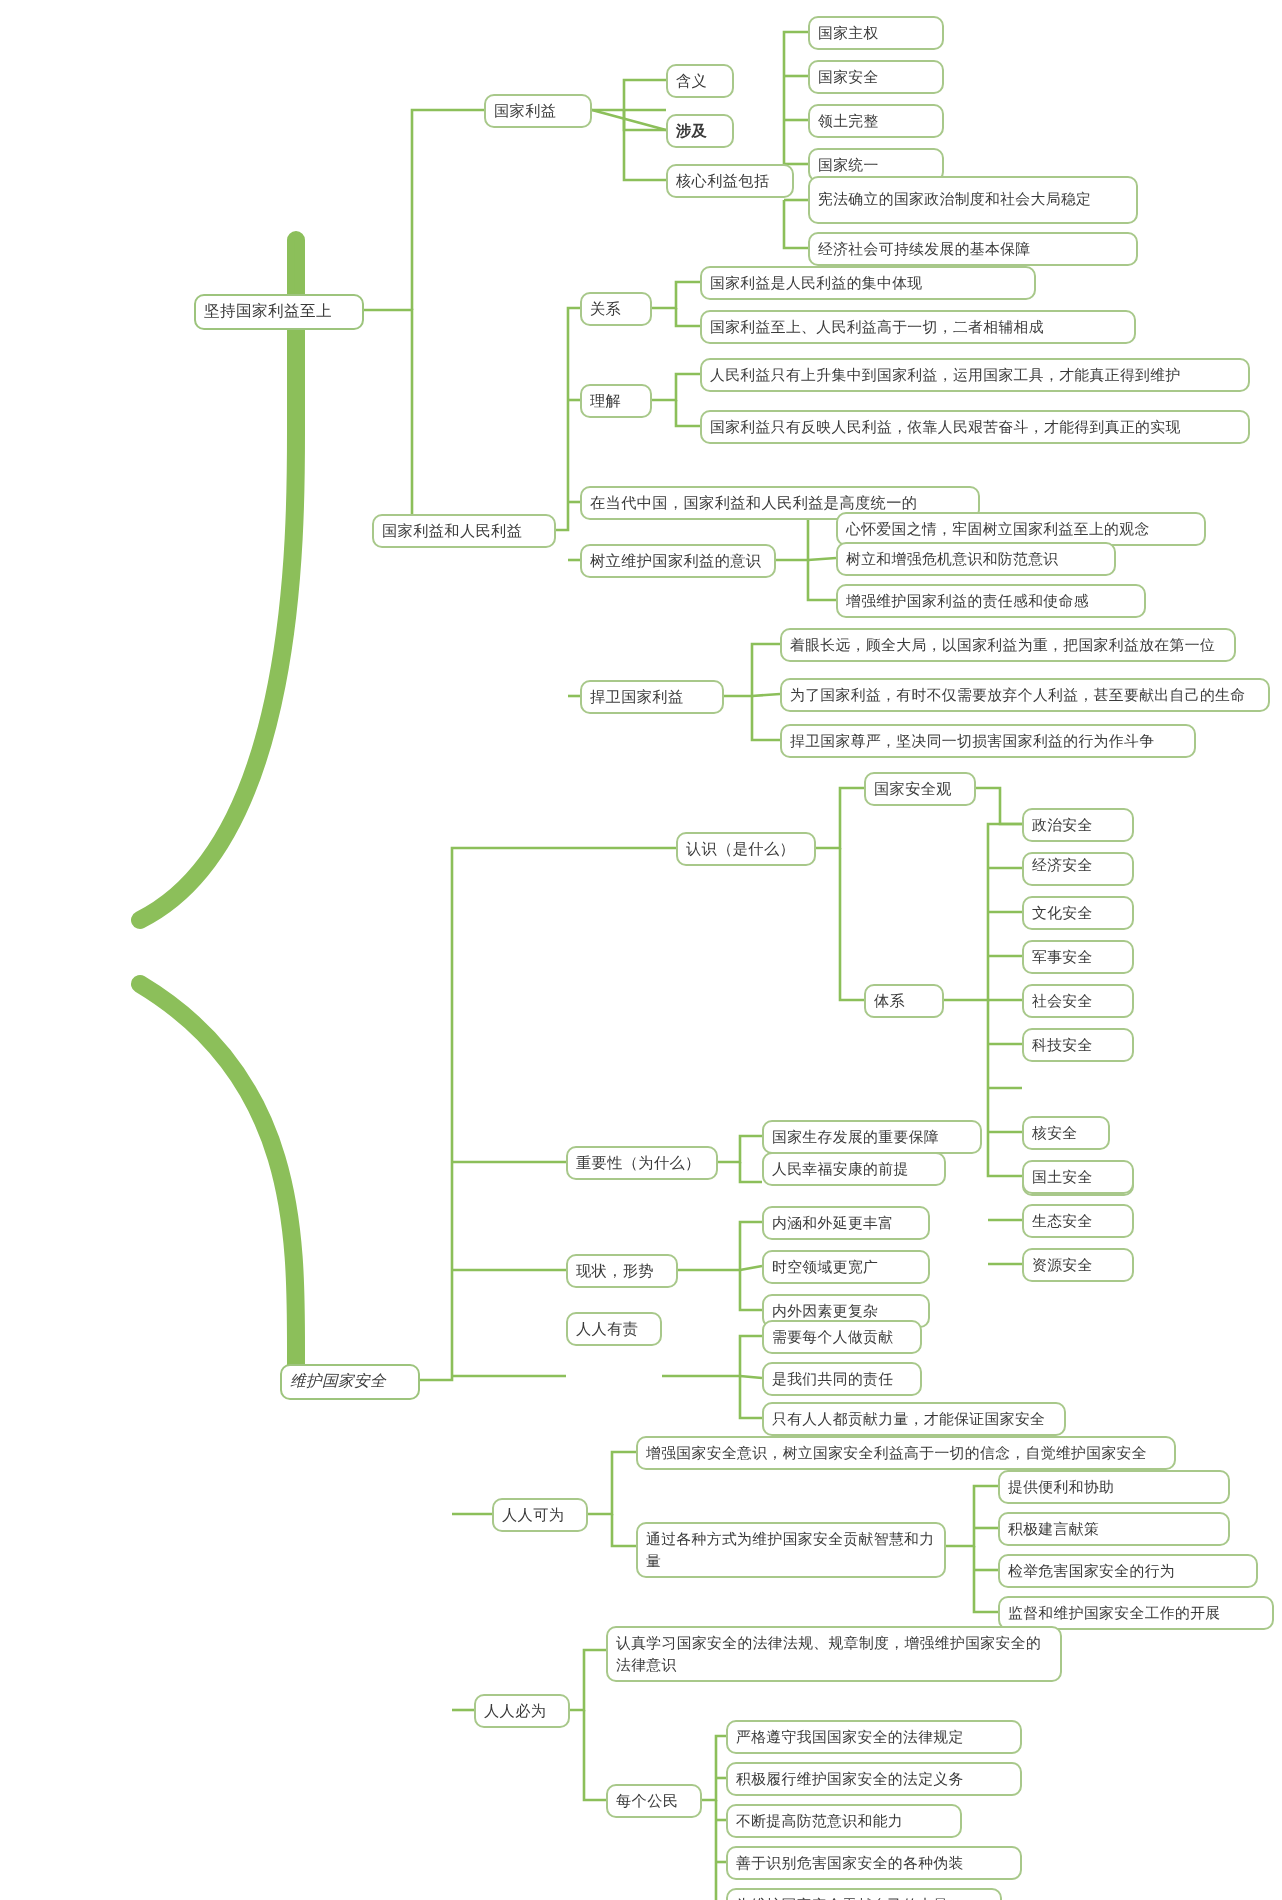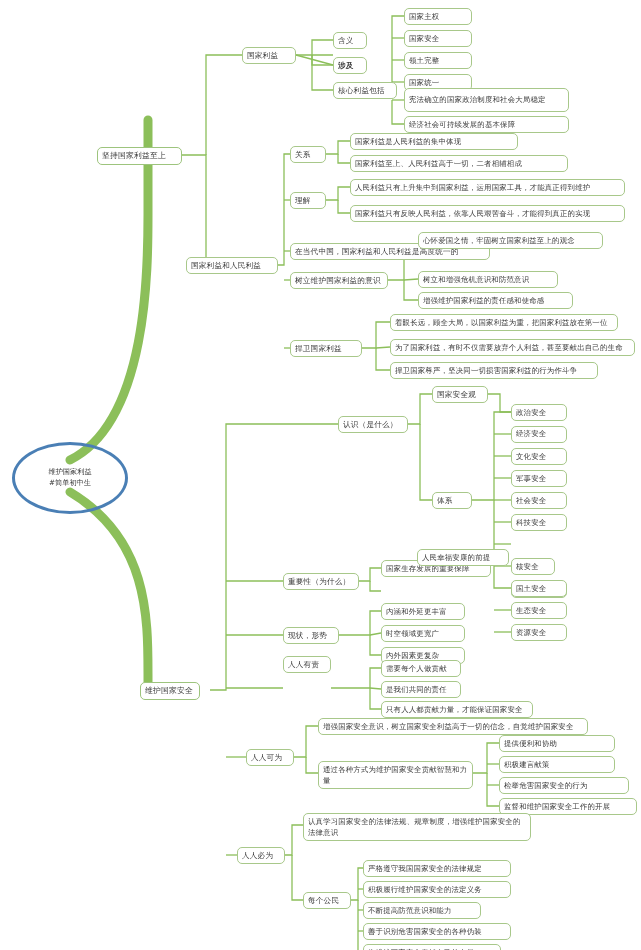--- a/index.html
+++ b/index.html
@@ -136,26 +136,20 @@
       <path d="M292,855 L292,900 L303,900"></path>
 
       <path d="M351,900 L358,900 L358,868 L363,868"></path>
       <path d="M358,889 L363,889"></path>
       <path d="M358,910 L363,910"></path>
       <path d="M358,931 L363,931"></path>
       <path d="M358,900 L358,952 L363,952"></path>
     </g>
   </svg>
 
-  <div class="root" style="left:12px;top:442px;width:110px;height:66px;">
-    <div class="rt">
-      <div>维护国家利益</div>
-      <div>#简单初中生</div>
-    </div>
-  </div>
 
   <div id="nodes">
       <div class="node l1" style="left: 97px; top: 147px; width: 85px; min-height: 16px;">坚持国家利益至上</div>
       <div class="node l2" style="left: 242px; top: 47px; width: 54px; min-height: 16px;">国家利益</div>
       <div class="node l2" style="left: 333px; top: 32px; width: 34px; min-height: 15px;">含义</div>
       <div class="node l2" style="left: 333px; top: 57px; width: 34px; min-height: 15px; font-weight: bold;">涉及</div>
       <div class="node l2" style="left: 333px; top: 82px; width: 64px; min-height: 15px;">核心利益包括</div>
       <div class="node" style="left: 404px; top: 8px; width: 68px; min-height: 15px;">国家主权</div>
       <div class="node" style="left: 404px; top: 30px; width: 68px; min-height: 15px;">国家安全</div>
       <div class="node" style="left: 404px; top: 52px; width: 68px; min-height: 15px;">领土完整</div>
@@ -164,45 +158,45 @@
       <div class="node" style="left: 404px; top: 116px; width: 165px; min-height: 15px;">经济社会可持续发展的基本保障</div>
       <div class="node l2" style="left: 186px; top: 257px; width: 92px; min-height: 16px;">国家利益和人民利益</div>
       <div class="node l2" style="left: 290px; top: 146px; width: 36px; min-height: 15px;">关系</div>
       <div class="node" style="left: 350px; top: 133px; width: 168px; min-height: 15px;">国家利益是人民利益的集中体现</div>
       <div class="node" style="left: 350px; top: 155px; width: 218px; min-height: 15px;">国家利益至上、人民利益高于一切，二者相辅相成</div>
       <div class="node l2" style="left: 290px; top: 192px; width: 36px; min-height: 15px;">理解</div>
       <div class="node" style="left: 350px; top: 179px; width: 275px; min-height: 15px;">人民利益只有上升集中到国家利益，运用国家工具，才能真正得到维护</div>
       <div class="node" style="left: 350px; top: 205px; width: 275px; min-height: 15px;">国家利益只有反映人民利益，依靠人民艰苦奋斗，才能得到真正的实现</div>
       <div class="node l2" style="left: 290px; top: 243px; width: 200px; min-height: 15px;">在当代中国，国家利益和人民利益是高度统一的</div>
       <div class="node l2" style="left: 290px; top: 272px; width: 98px; min-height: 16px;">树立维护国家利益的意识</div>
-      <div class="node" style="left: 418px; top: 232px; width: 185px; min-height: 15px;">心怀爱国之情，牢固树立国家利益至上的观念</div>
+      <div class="node" style="left: 418px; top: 256px; width: 185px; min-height: 15px;">心怀爱国之情，牢固树立国家利益至上的观念</div>
       <div class="node" style="left: 418px; top: 271px; width: 140px; min-height: 15px;">树立和增强危机意识和防范意识</div>
       <div class="node" style="left: 418px; top: 292px; width: 155px; min-height: 15px;">增强维护国家利益的责任感和使命感</div>
       <div class="node l2" style="left: 290px; top: 340px; width: 72px; min-height: 16px;">捍卫国家利益</div>
       <div class="node" style="left: 390px; top: 314px; width: 228px; min-height: 15px;">着眼长远，顾全大局，以国家利益为重，把国家利益放在第一位</div>
       <div class="node" style="left: 390px; top: 339px; width: 245px; min-height: 15px;">为了国家利益，有时不仅需要放弃个人利益，甚至要献出自己的生命</div>
       <div class="node" style="left: 390px; top: 362px; width: 208px; min-height: 15px;">捍卫国家尊严，坚决同一切损害国家利益的行为作斗争</div>
-      <div class="node l1" style="left: 140px; top: 682px; width: 60px; min-height: 16px;">维护国家安全</div>
+      <div class="node l1" style="left: 140px; top: 682px; width: 70px; min-height: 16px; font-style: italic;">维护国家安全</div>
       <div class="node l2" style="left: 338px; top: 416px; width: 70px; min-height: 16px;">认识（是什么）</div>
       <div class="node l2" style="left: 432px; top: 386px; width: 56px; min-height: 15px;">国家安全观</div>
       <div class="node l2" style="left: 432px; top: 492px; width: 40px; min-height: 15px;">体系</div>
       <div class="node" style="left: 511px; top: 404px; width: 56px; min-height: 15px;">政治安全</div>
       <div class="node" style="left: 511px; top: 426px; width: 56px; min-height: 15px; font-family: Liberation Mono, monospace;">经济安全</div>
       <div class="node" style="left: 511px; top: 448px; width: 56px; min-height: 15px;">文化安全</div>
       <div class="node" style="left: 511px; top: 470px; width: 56px; min-height: 15px;">军事安全</div>
       <div class="node" style="left: 511px; top: 492px; width: 56px; min-height: 15px;">社会安全</div>
       <div class="node" style="left: 511px; top: 514px; width: 56px; min-height: 15px;">科技安全</div>
       <div class="node" style="left: 511px; top: 536px; width: 56px; min-height: 15px; margin-top: 45px;">网络安全</div>
       <div class="node" style="left: 511px; top: 558px; width: 44px; min-height: 15px;">核安全</div>
       <div class="node" style="left: 511px; top: 580px; width: 56px; min-height: 15px;">国土安全</div>
       <div class="node" style="left: 511px; top: 602px; width: 56px; min-height: 15px;">生态安全</div>
       <div class="node" style="left: 511px; top: 624px; width: 56px; min-height: 15px;">资源安全</div>
       <div class="node l2" style="left: 283px; top: 573px; width: 76px; min-height: 16px;">重要性（为什么）</div>
       <div class="node" style="left: 381px; top: 560px; width: 110px; min-height: 15px;">国家生存发展的重要保障</div>
-      <div class="node" style="left: 381px; top: 549px; width: 92px; min-height: 15px; margin-left: 36px;">人民幸福安康的前提</div>
+      <div class="node" style="left: 381px; top: 576px; width: 92px; min-height: 15px;">人民幸福安康的前提</div>
       <div class="node l2" style="left: 283px; top: 627px; width: 56px; min-height: 16px;">现状，形势</div>
       <div class="node" style="left: 381px; top: 603px; width: 84px; min-height: 15px;">内涵和外延更丰富</div>
       <div class="node" style="left: 381px; top: 625px; width: 84px; min-height: 15px;">时空领域更宽广</div>
       <div class="node" style="left: 381px; top: 647px; width: 84px; min-height: 15px;">内外因素更复杂</div>
       <div class="node l2" style="left: 283px; top: 656px; width: 48px; min-height: 16px;">人人有责</div>
       <div class="node" style="left: 381px; top: 660px; width: 80px; min-height: 15px;">需要每个人做贡献</div>
       <div class="node" style="left: 381px; top: 681px; width: 80px; min-height: 15px;">是我们共同的责任</div>
       <div class="node" style="left: 381px; top: 701px; width: 152px; min-height: 15px;">只有人人都贡献力量，才能保证国家安全</div>
       <div class="node l2" style="left: 246px; top: 749px; width: 48px; min-height: 16px;">人人可为</div>
       <div class="node" style="left: 318px; top: 718px; width: 270px; min-height: 15px;">增强国家安全意识，树立国家安全利益高于一切的信念，自觉维护国家安全</div>

